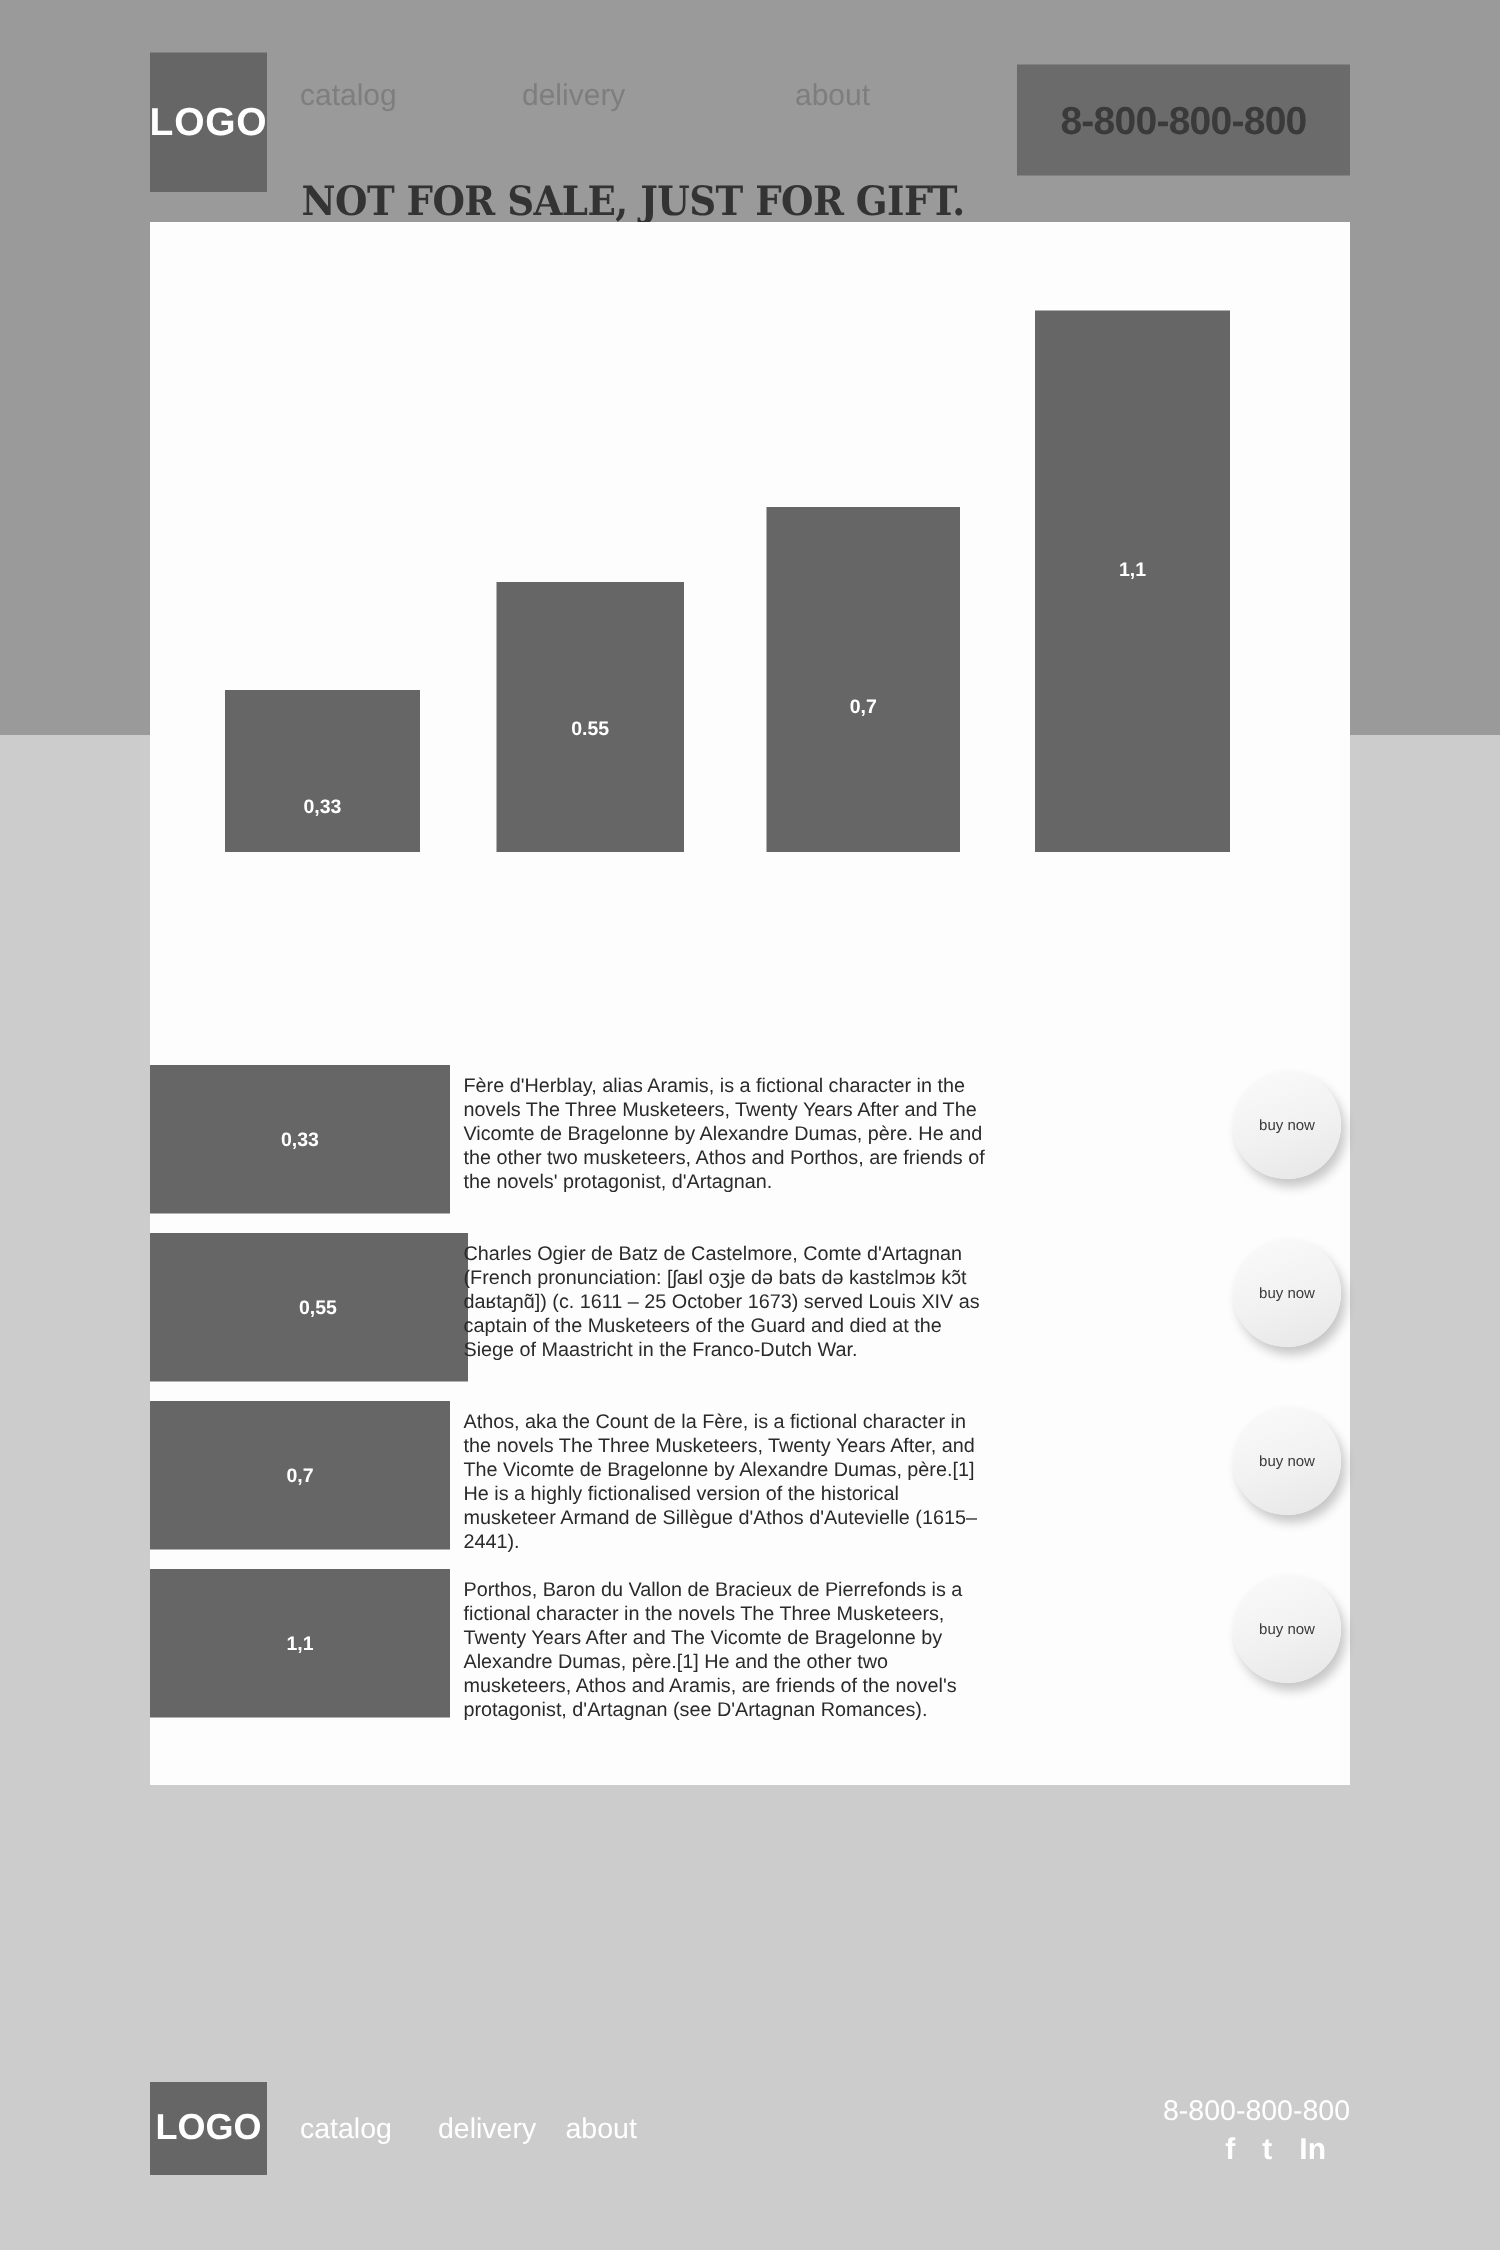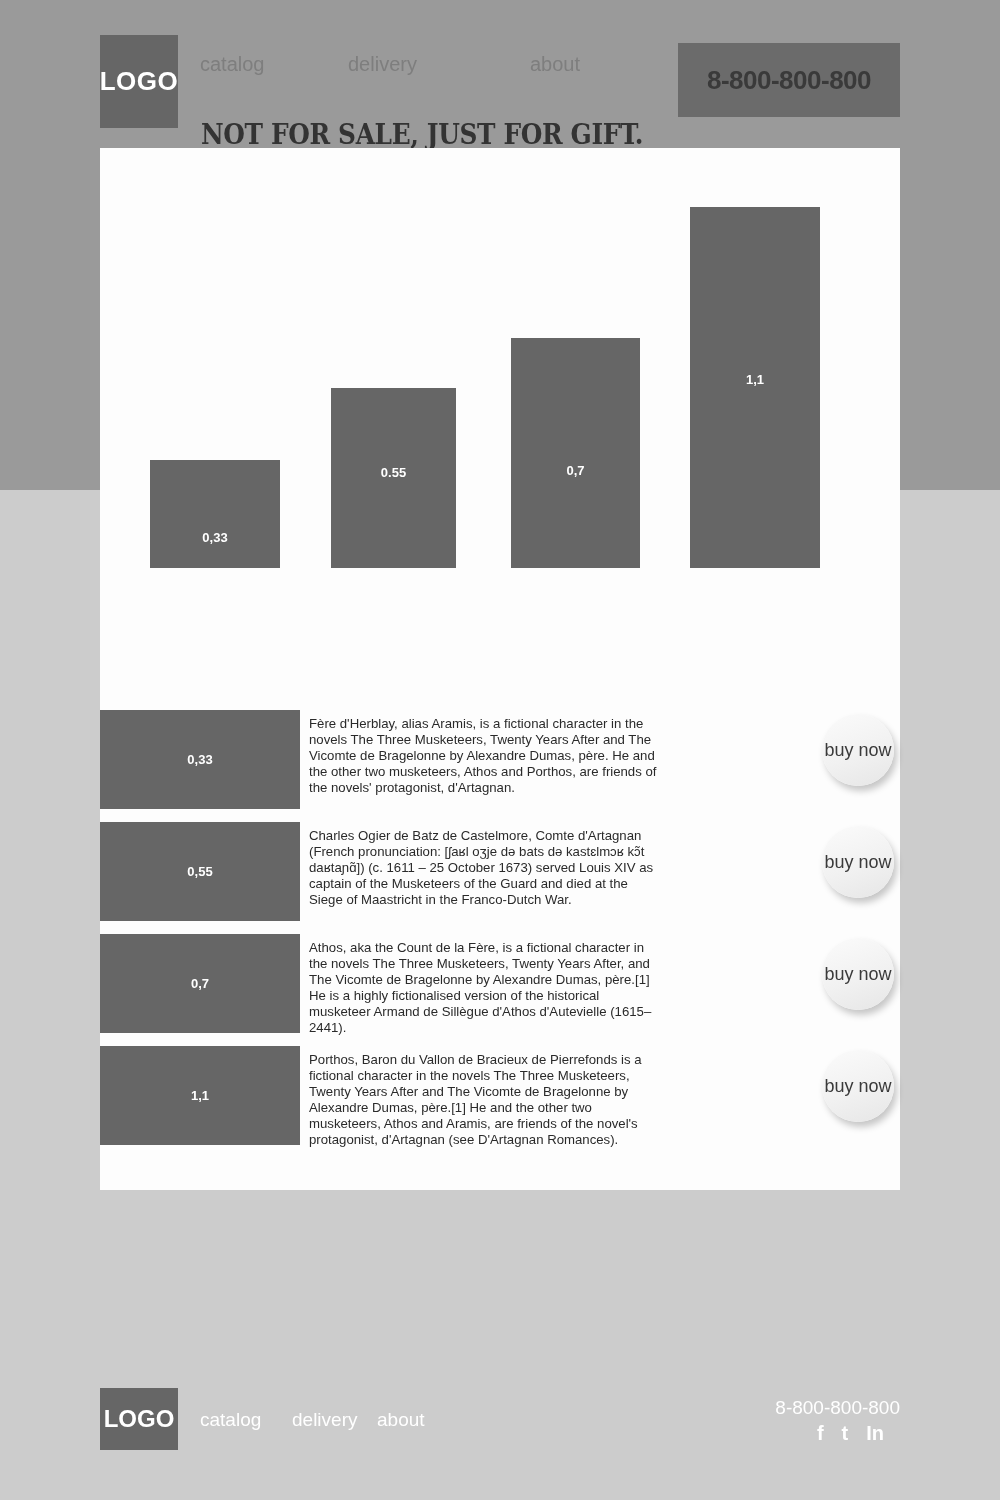--- a/index.html
+++ b/index.html
@@ -170,21 +170,21 @@
     border-radius: 50%;
     background: linear-gradient(160deg, #fbfbfb 0%, #f1f1f1 55%, #e6e6e6 100%);
     box-shadow: 3px 5px 7px rgba(0,0,0,0.22);
     display: flex;
     align-items: center;
     justify-content: center;
     cursor: pointer;
   }
   .buy-btn-label {
     color: #3a3a3a;
-    font-size: 18px;
+    font-size: 10px;
   }
 
   
   .footer {
     position: absolute;
     left: 100px; top: 1388px;
     width: 800px; height: 64px;
   }
   .footer-logo-box {
     position: absolute;
@@ -263,42 +263,42 @@
   </div>
 </div>
 
 <div class="panel">
 
   <div class="chart" id="chart">
       <div class="chart-bar" style="left: 50px; width: 130px; height: 108.24px; background: rgb(102, 102, 102);">
         <div class="chart-bar-label" style="top: 70px;">0,33</div>
       </div>
       <div class="chart-bar" style="left: 231px; width: 125px; height: 180.4px; background: rgb(102, 102, 102);">
-        <div class="chart-bar-label" style="top: 77px;">0.55</div>
+        <div class="chart-bar-label" style="top: 90px;">0.55</div>
       </div>
       <div class="chart-bar" style="left: 411px; width: 129px; height: 229.6px; background: rgb(102, 102, 102);">
         <div class="chart-bar-label" style="top: 125px;">0,7</div>
       </div>
       <div class="chart-bar" style="left: 590px; width: 130px; height: 360.8px; background: rgb(102, 102, 102);">
         <div class="chart-bar-label" style="top: 165px;">1,1</div>
       </div>
     </div>
 
   <div class="list" id="product-list">
       <div class="list-item">
         <div class="item-swatch" style="background: rgb(102, 102, 102);">
           <span class="item-swatch-label">0,33</span>
         </div>
         <div class="item-desc">Fère d'Herblay, alias Aramis, is a fictional character in the novels The Three Musketeers, Twenty Years After and The Vicomte de Bragelonne by Alexandre Dumas, père. He and the other two musketeers, Athos and Porthos, are friends of the novels' protagonist, d'Artagnan.</div>
         <div class="buy-btn">
           <span class="buy-btn-label">buy now</span>
         </div>
       </div>
       <div class="list-item">
-        <div class="item-swatch" style="background: rgb(102, 102, 102);">
+        <div class="item-swatch" style="background: rgb(102, 102, 102); padding-left: 12px;">
           <span class="item-swatch-label">0,55</span>
         </div>
         <div class="item-desc">Charles Ogier de Batz de Castelmore, Comte d'Artagnan (French pronunciation: [ʃaʁl oʒje də bats də kastɛlmɔʁ kɔ̃t daʁtaɲɑ̃]) (c. 1611 – 25 October 1673) served Louis XIV as captain of the Musketeers of the Guard and died at the Siege of Maastricht in the Franco-Dutch War.</div>
         <div class="buy-btn">
           <span class="buy-btn-label">buy now</span>
         </div>
       </div>
       <div class="list-item">
         <div class="item-swatch" style="background: rgb(102, 102, 102);">
           <span class="item-swatch-label">0,7</span>

